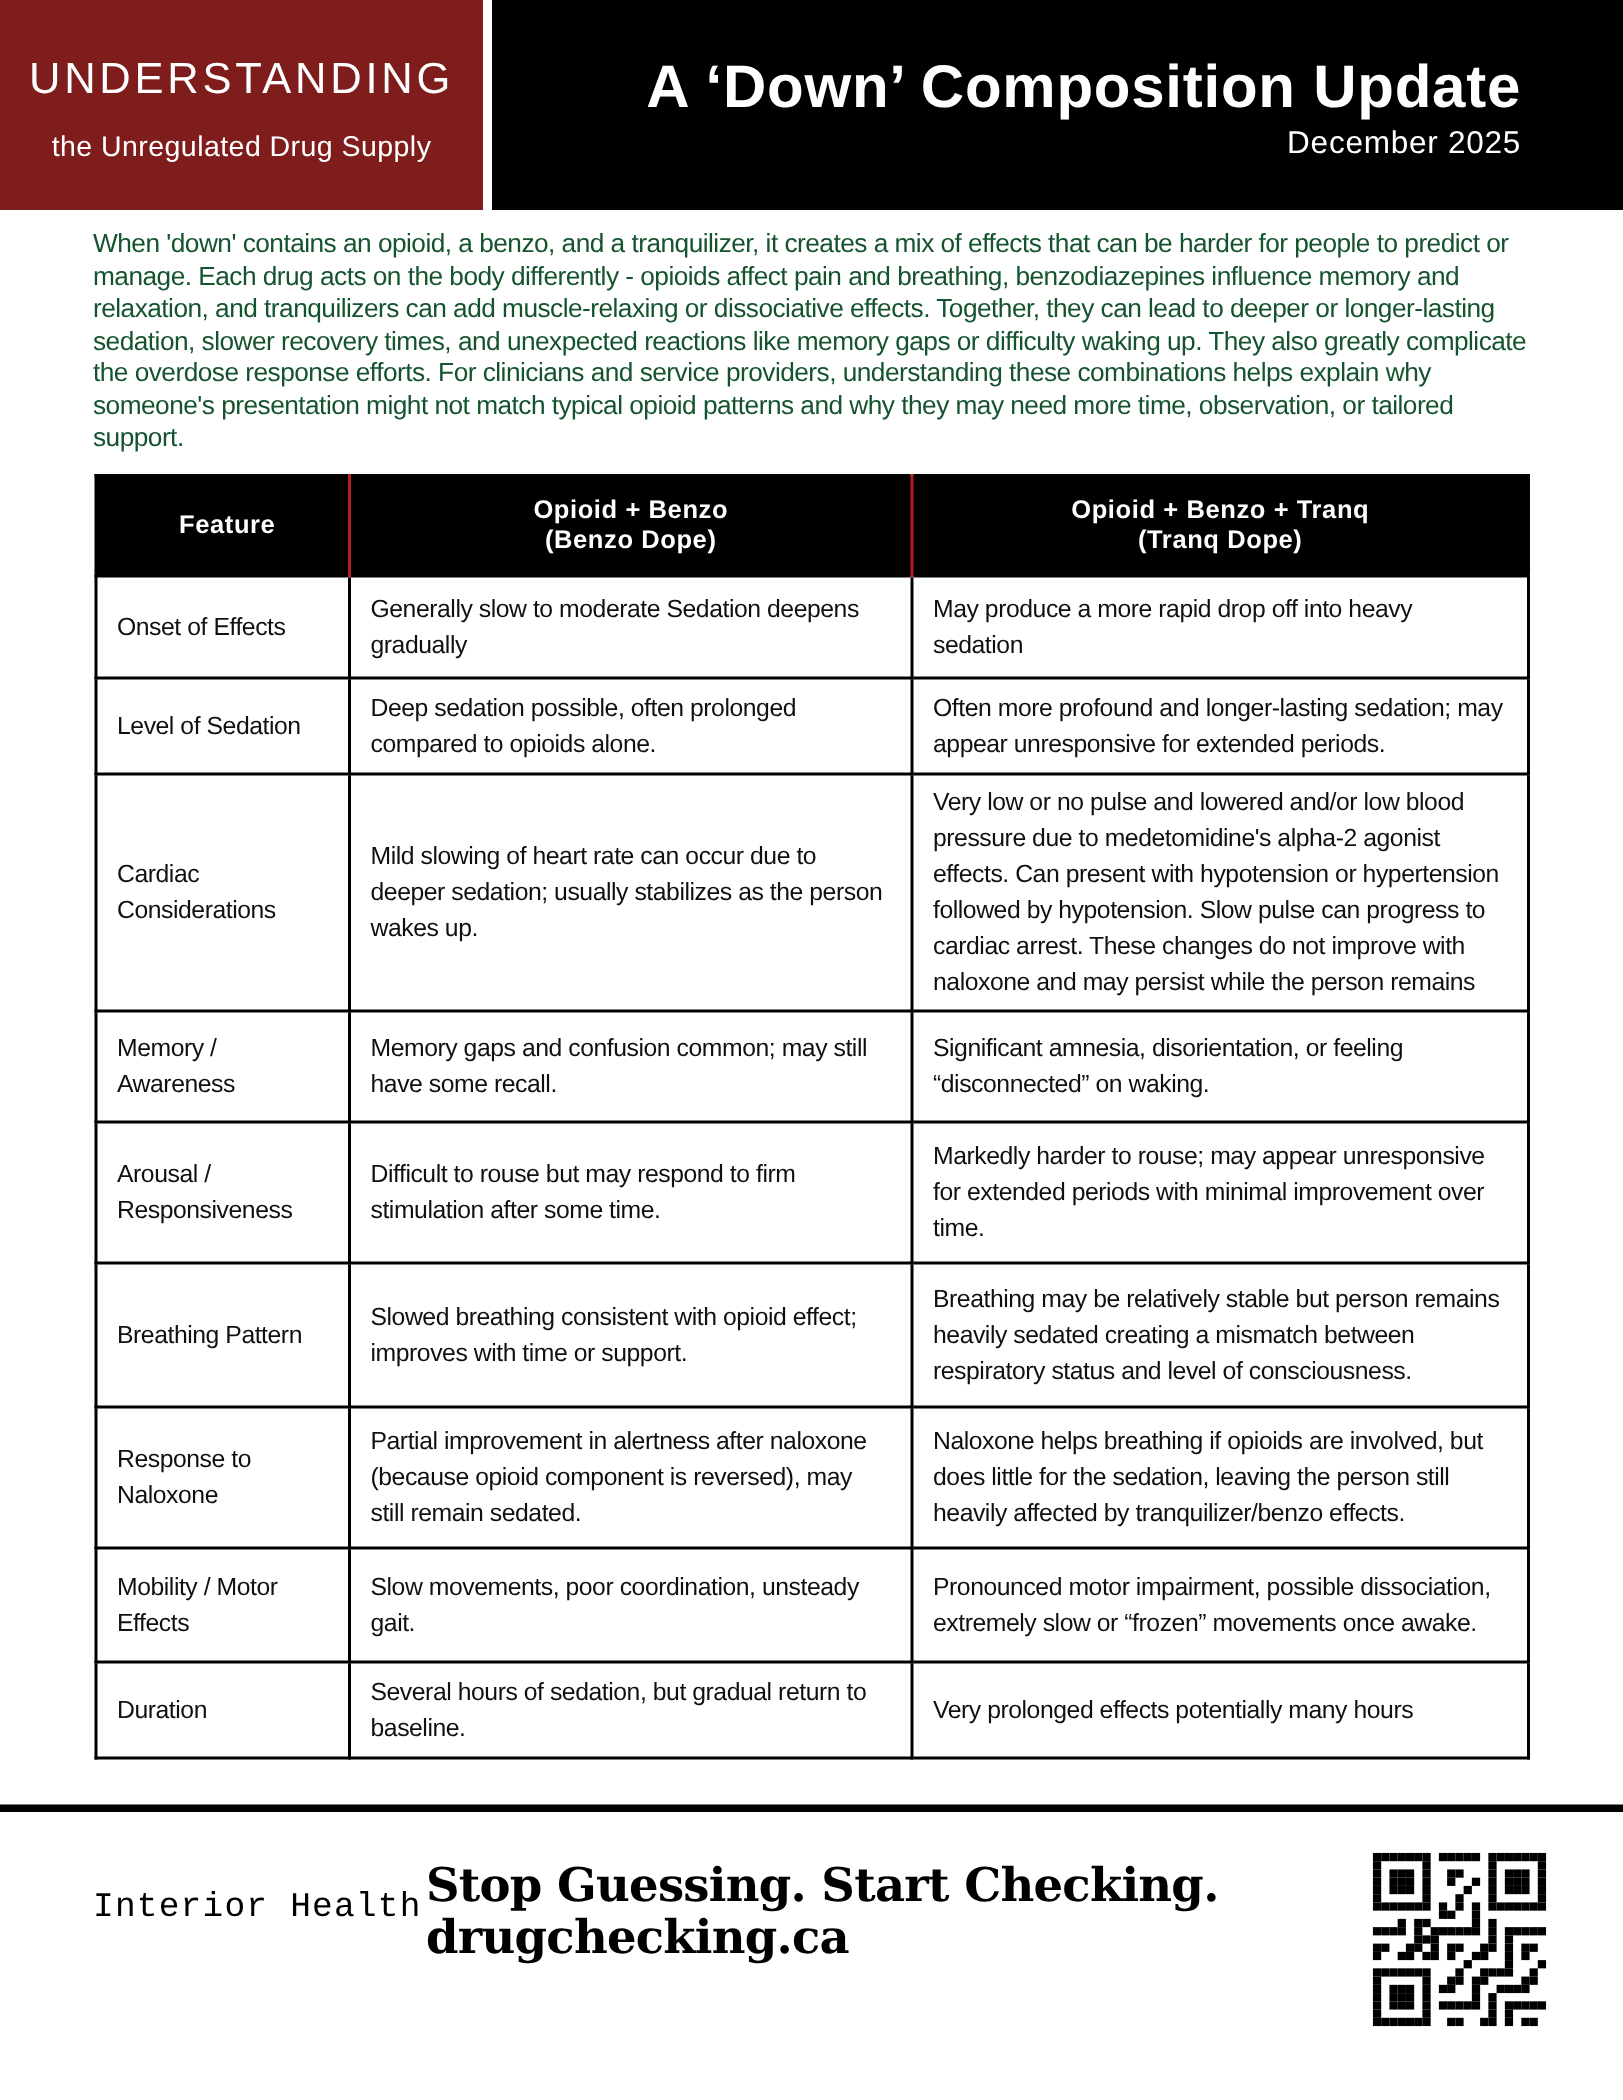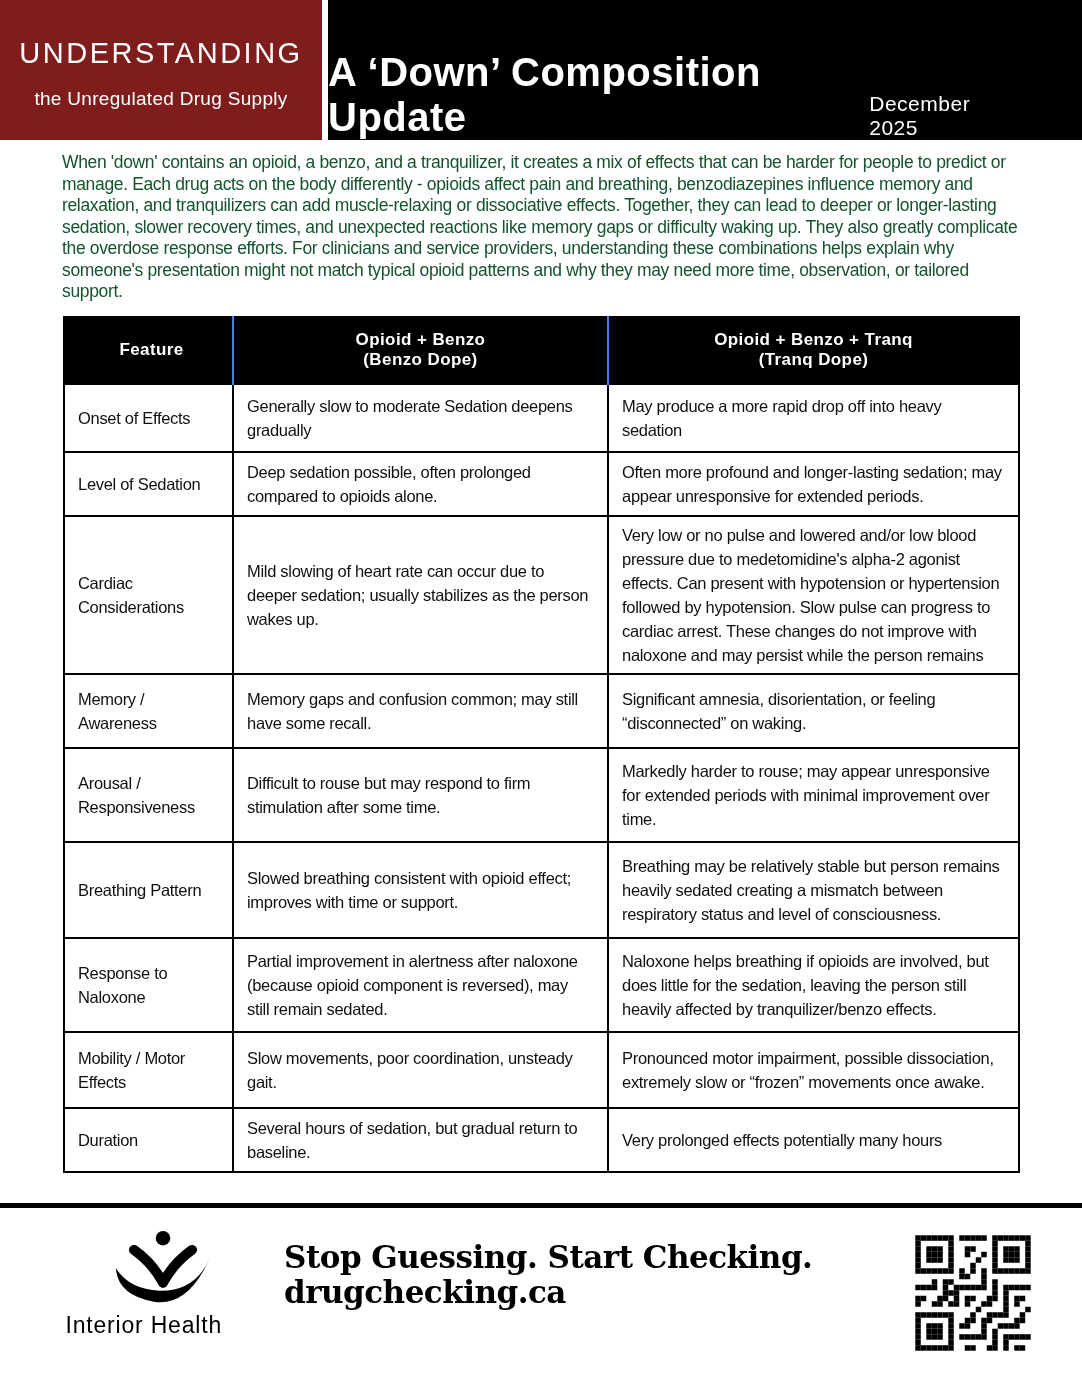--- a/index.html
+++ b/index.html
@@ -15,21 +15,21 @@
     width:322px; background:#7f1d1d; color:#fff;
     display:flex; flex-direction:column; justify-content:center; align-items:center;
     padding-top:6px;
     gap:14px;
   }
   .brand-title { font-size:29px; letter-spacing:2.5px; font-weight:400; }
   .brand-subtitle { font-size:19px; margin-top:4px; letter-spacing:0.3px; }
   .header-divider { width:6px; background:#fff; }
   .header-right {
     flex:1; background:#000; color:#fff;
-    display:flex; flex-direction:row; justify-content:center; align-items:flex-end;
+    display:flex; flex-direction:column; justify-content:center; align-items:flex-end;
     padding-right:68px; padding-top:4px;
   }
   .page-title { font-size:40px; font-weight:700; letter-spacing:0.5px; }
   .page-date { font-size:21px; margin-top:3px; letter-spacing:0.5px; }
 
   
   .intro {
     margin:12px 62px 0 62px;
     font-size:17.5px; line-height:21.5px; letter-spacing:-0.35px; color:#14532d;
   }
@@ -39,36 +39,36 @@
     margin:13px 62px 0 63px;
     width:955px; border-collapse:collapse; table-layout:fixed;
     border:2px solid #000;
   }
   .compare col.c1 { width:169px; }
   .compare col.c2 { width:375px; }
   .compare col.c3 { width:411px; }
   .compare th {
     background:#000; color:#fff; font-size:17px; font-weight:700;
     letter-spacing:0.4px; height:67px; padding:8px 10px; text-align:center;
-    border-left:2px solid #3b82f6;
+    border-left:2px solid #b91c1c;
   }
   .compare th:first-child { border-left:none;padding-left:16px; }
   .compare td {
     border:2px solid #000; background:#fff;
     font-size:16.5px; line-height:24px; letter-spacing:-0.3px;
     padding:6px 13px; vertical-align:middle; color:#101010;
   }
   .compare td.feature { font-size:16.5px; }
 
   
   .footer-rule { height:5px; background:#000; margin-top:30px; width:1082px; }
   .footer {
     display:flex; align-items:flex-start; padding:22px 48px 0 62px;
   }
-  .logo-block { width:160px; display:flex; flex-direction:column; align-items:flex-end; }
+  .logo-block { width:160px; display:flex; flex-direction:row; align-items:center;font-family:Liberation Mono, monospace; }
   .logo-mark { width:118px; height:78px; }
   .logo-text { font-size:23px; letter-spacing:0.8px; margin-top:4px; color:#000; white-space:nowrap; }
   .tagline {
     margin-left:62px; margin-top:10px;
     font-family:"DejaVu Serif", serif; font-weight:700;
     font-size:31px; line-height:35px; letter-spacing:-0.5px; color:#000;
   }
   .qr-wrap { margin-left:auto; width:122px; height:122px; margin-top:2px; }
   .qr-wrap svg { width:100%; height:100%; display:block; }
 </style>

